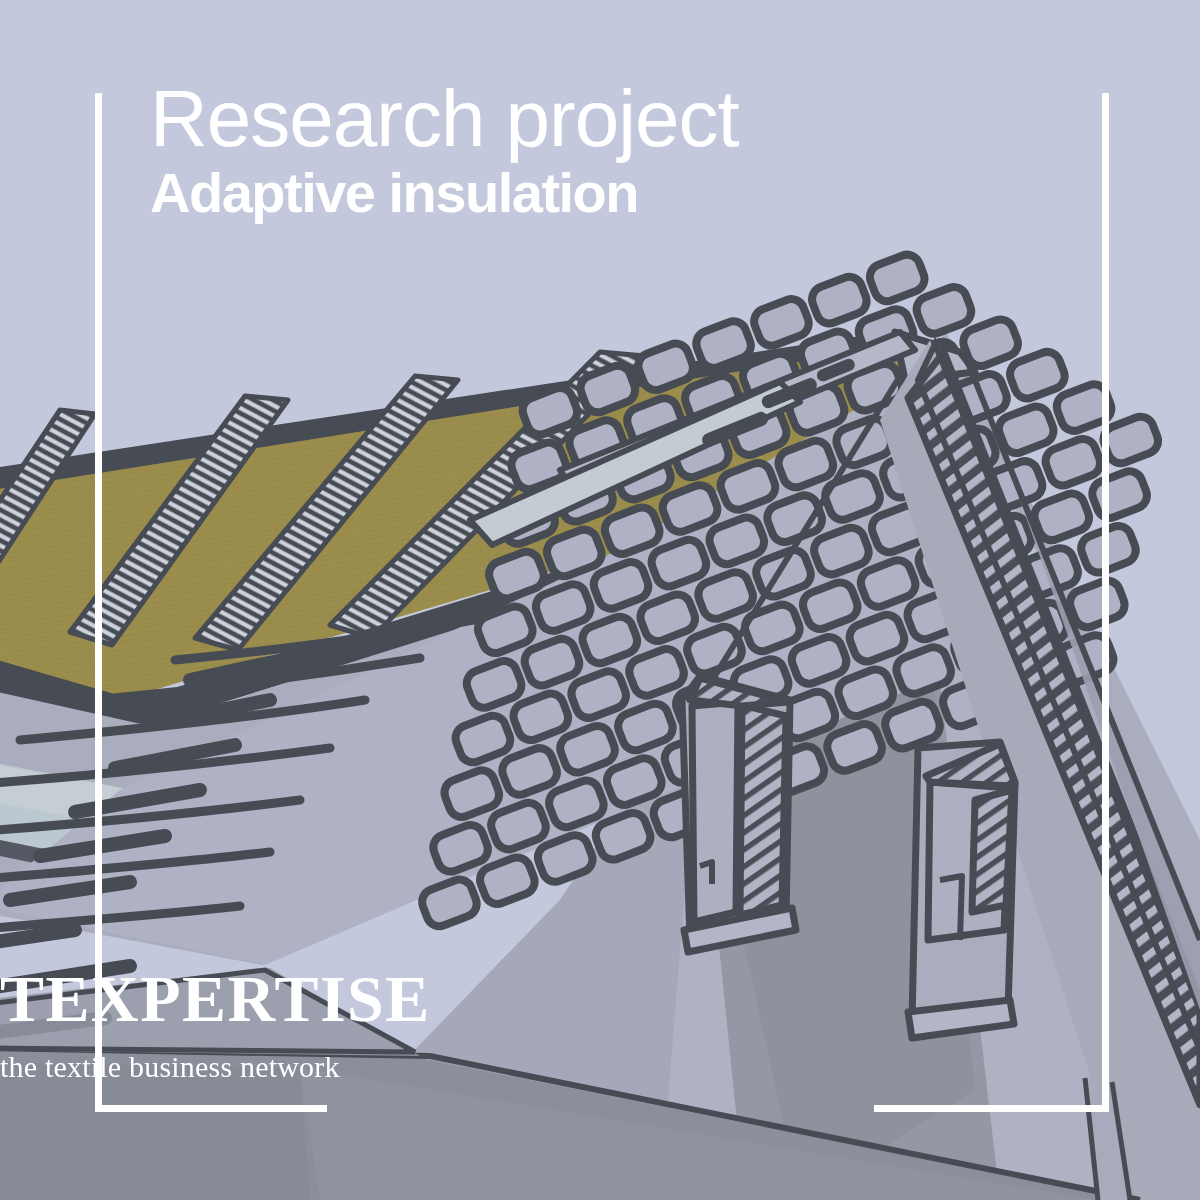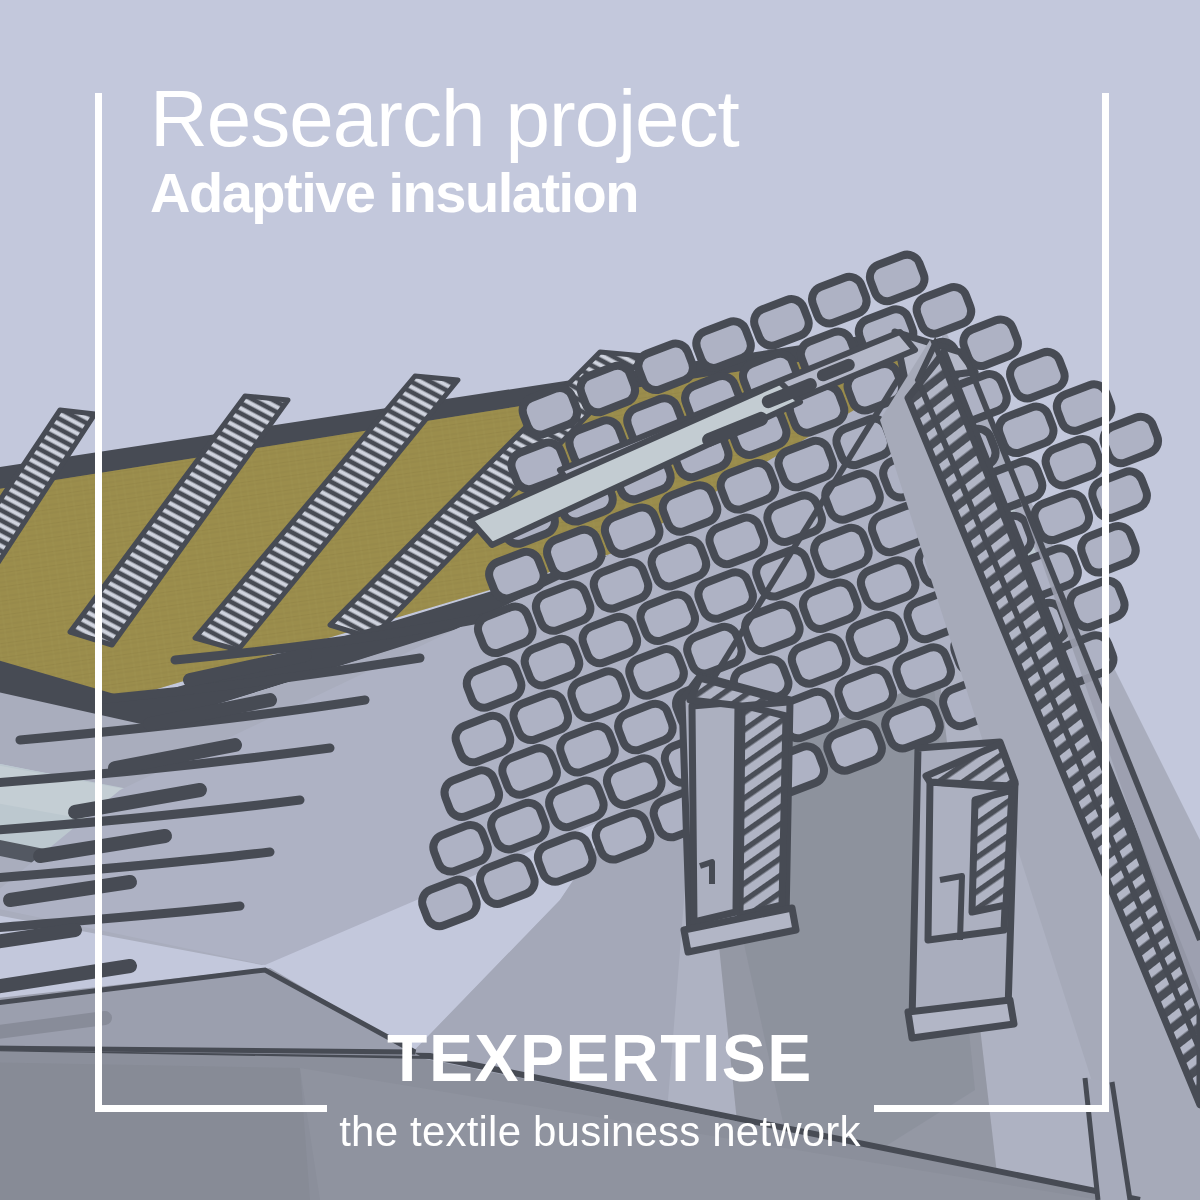--- a/index.html
+++ b/index.html
@@ -56,35 +56,35 @@
     font-weight: 700;
     letter-spacing: -1.5px;
     margin-top: 8px;
   }
 
   
   .logo {
     position: absolute;
     left: 0;
     right: 0;
-    top: 1025px;
-    text-align: center;
+    top: 966px;
     color: #ffffff;
     user-select: none;
+    font-family: Liberation Serif, serif;
   }
   .logo .wordmark {
     display: block;
     font-size: 66px;
     font-weight: 700;
     letter-spacing: 1.5px;
     line-height: 1;
   }
   .logo .tagline {
     display: block;
-    font-size: 42px;
+    font-size: 30px;
     font-weight: 400;
     letter-spacing: 0.2px;
     line-height: 1;
     margin-top: 20px;
   }
 </style>
 </head>
 <body>
 
 <div id="poster">

